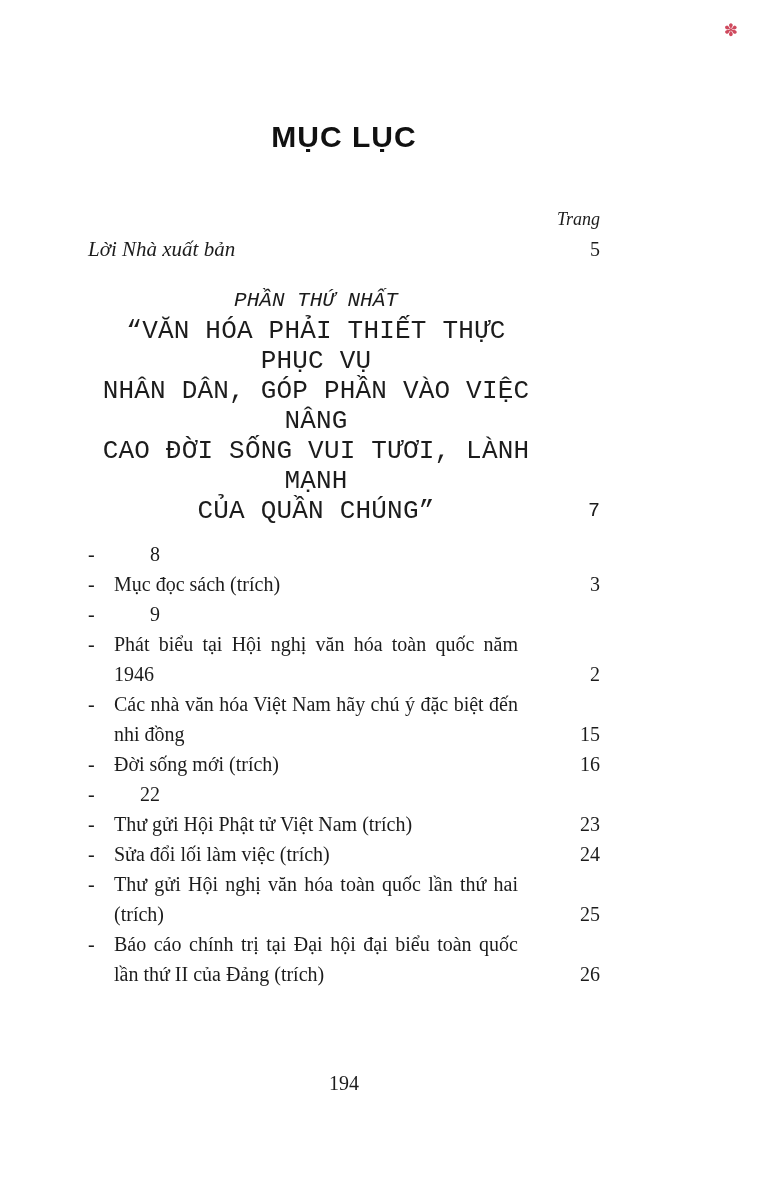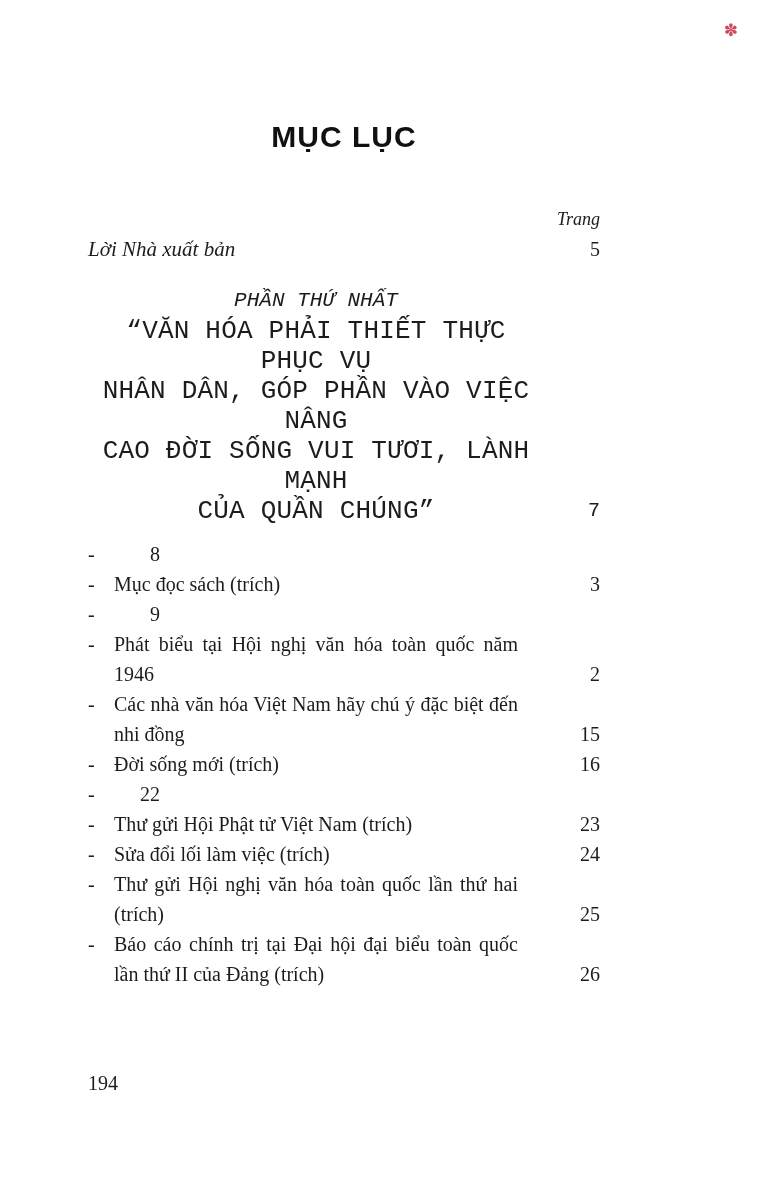--- a/index.html
+++ b/index.html
@@ -49,21 +49,21 @@
     line-height:30px; font-size:20px;
     width:46px; text-align:right;
   }
   .toc { margin-top:13px; }
   .entry { display:flex; line-height:30px; font-size:20px; }
   .dash { flex:0 0 26px; align-self:flex-start; }
   .etext { flex:1; text-align:justify; padding-right:36px; }
   .epage { flex:0 0 46px; text-align:right; align-self:flex-end; }
   .footer {
     position:absolute; top:1068px; left:88px; width:512px;
-    text-align:left; font-size:20px; line-height:30px;
+    text-align:center; font-size:20px; line-height:30px;
   }
 </style>
 </head>
 <body>
 
 <div class="page">
 
   <span class="flower">✽</span>
 
   <div class="content">

